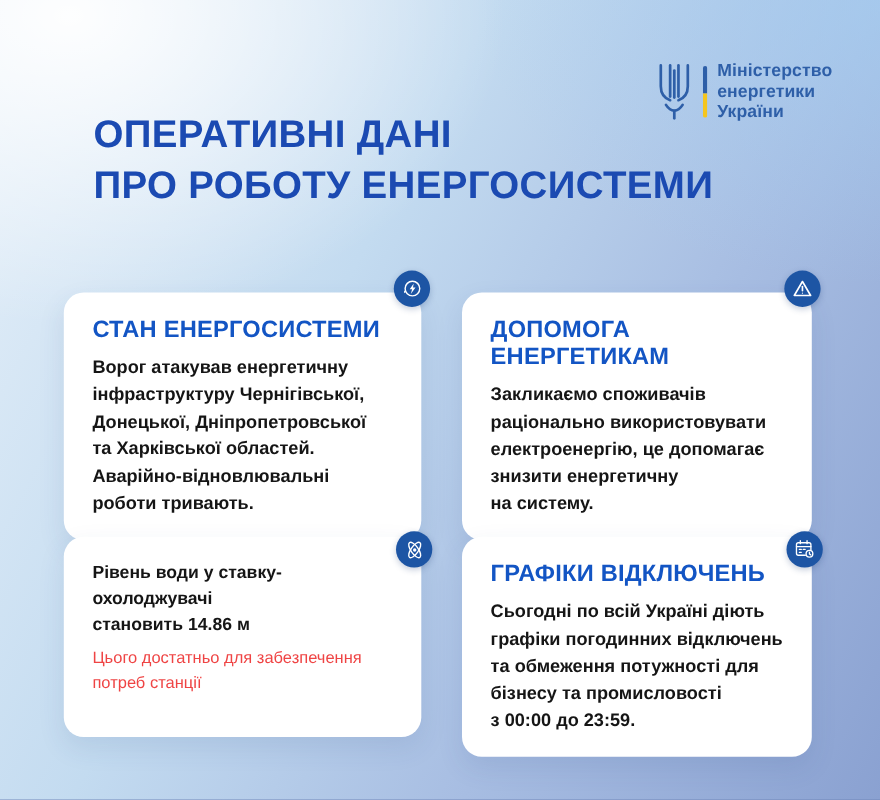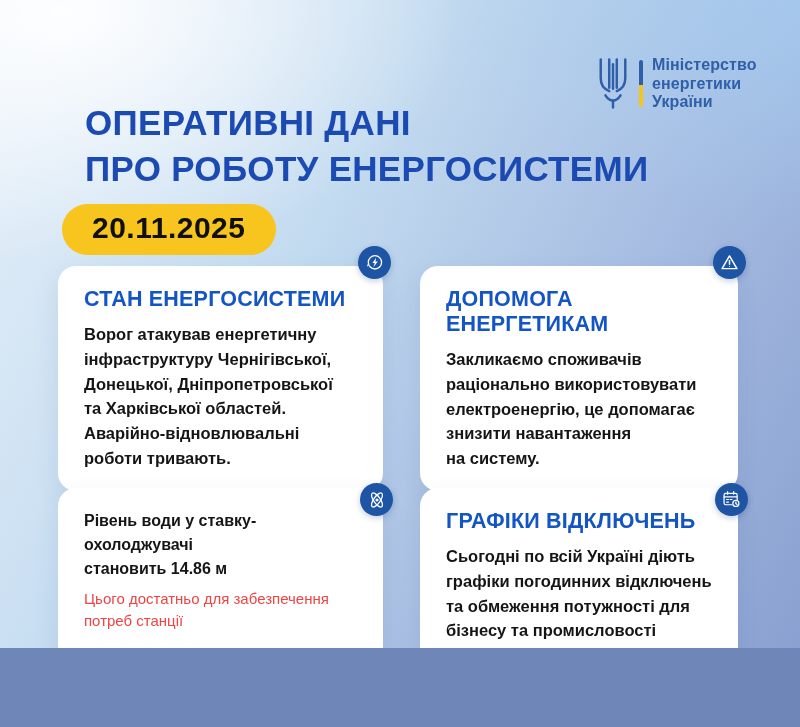--- a/index.html
+++ b/index.html
@@ -1,18 +1,18 @@
 <!DOCTYPE html>
 <html><head>
 <meta charset="utf-8">
 <style>
   html,body{margin:0;padding:0;background:#6f87b8;}
   .poster{
     position:relative;
-    width:800px;height:648px;
+    width:800px;height:727px;
     overflow:hidden;
     font-family:"Liberation Sans", sans-serif;
     background:
       radial-gradient(90% 70% at 8% 2%, rgba(255,255,255,.95) 0%, rgba(255,255,255,0) 55%),
       radial-gradient(70% 55% at 100% 0%, rgba(165,208,243,.6) 0%, rgba(165,208,243,0) 65%),
       linear-gradient(118deg, #e6f0f9 0%, #c3dbf0 38%, #a7bde2 68%, #8aa1d1 100%);
   }
 
   
   .logo{position:absolute;top:56px;left:596px;display:flex;gap:9px;align-items:flex-start;}
@@ -59,21 +59,20 @@
       <div class="b"></div>
       <div class="y"></div>
     </div>
     <div class="logo-text">Міністерство
 енергетики
 України</div>
   </div>
 
   <h1 class="title">ОПЕРАТИВНІ ДАНІ
 ПРО РОБОТУ ЕНЕРГОСИСТЕМИ</h1>
-  <div class="date-badge">20.11.2025</div>
 
   <section class="card card1 row1">
     <span class="icon-badge">
       <svg width="21" height="21" viewBox="0 0 24 24">
         <circle cx="12.5" cy="11.8" r="7.6" fill="none" stroke="#fff" stroke-width="1.5"></circle>
         <path d="M13.8 6.6 L9.7 12.6 h2.5 l-1.4 4.9 4.9 -6.7 h-2.6 z" fill="#fff"></path>
         <path d="M4.4 13.6 q-1.6 2.1 -0.1 3.2 q1.6 -1.1 0.1 -3.2z" fill="#fff"></path>
       </svg>
     </span>
     <h2>СТАН ЕНЕРГОСИСТЕМИ</h2>
@@ -90,21 +89,21 @@
       <svg width="21" height="21" viewBox="0 0 24 24" fill="none" stroke="#fff" stroke-width="1.7" stroke-linecap="round" stroke-linejoin="round">
         <path d="M12 4.5 L20.5 19 H3.5 Z"></path>
         <path d="M12 9.7 v4.3"></path>
         <circle cx="12" cy="16.6" r="0.6" fill="#fff" stroke="none"></circle>
       </svg>
     </span>
     <h2>ДОПОМОГА ЕНЕРГЕТИКАМ</h2>
     <p class="body">Закликаємо споживачів
 раціонально використовувати
 електроенергію, це допомагає
-знизити навантаження
+знизити енергетичну
 на систему.</p>
   </section>
 
   <section class="card card3 row2">
     <span class="icon-badge">
       <svg width="22" height="22" viewBox="0 0 24 24" fill="none" stroke="#fff" stroke-width="1.4">
         <ellipse cx="12" cy="12" rx="9" ry="3.6" transform="rotate(-55 12 12)"></ellipse>
         <ellipse cx="12" cy="12" rx="9" ry="3.6" transform="rotate(55 12 12)"></ellipse>
         <circle cx="12" cy="12" r="1.7" fill="#fff" stroke="none"></circle>
       </svg>

